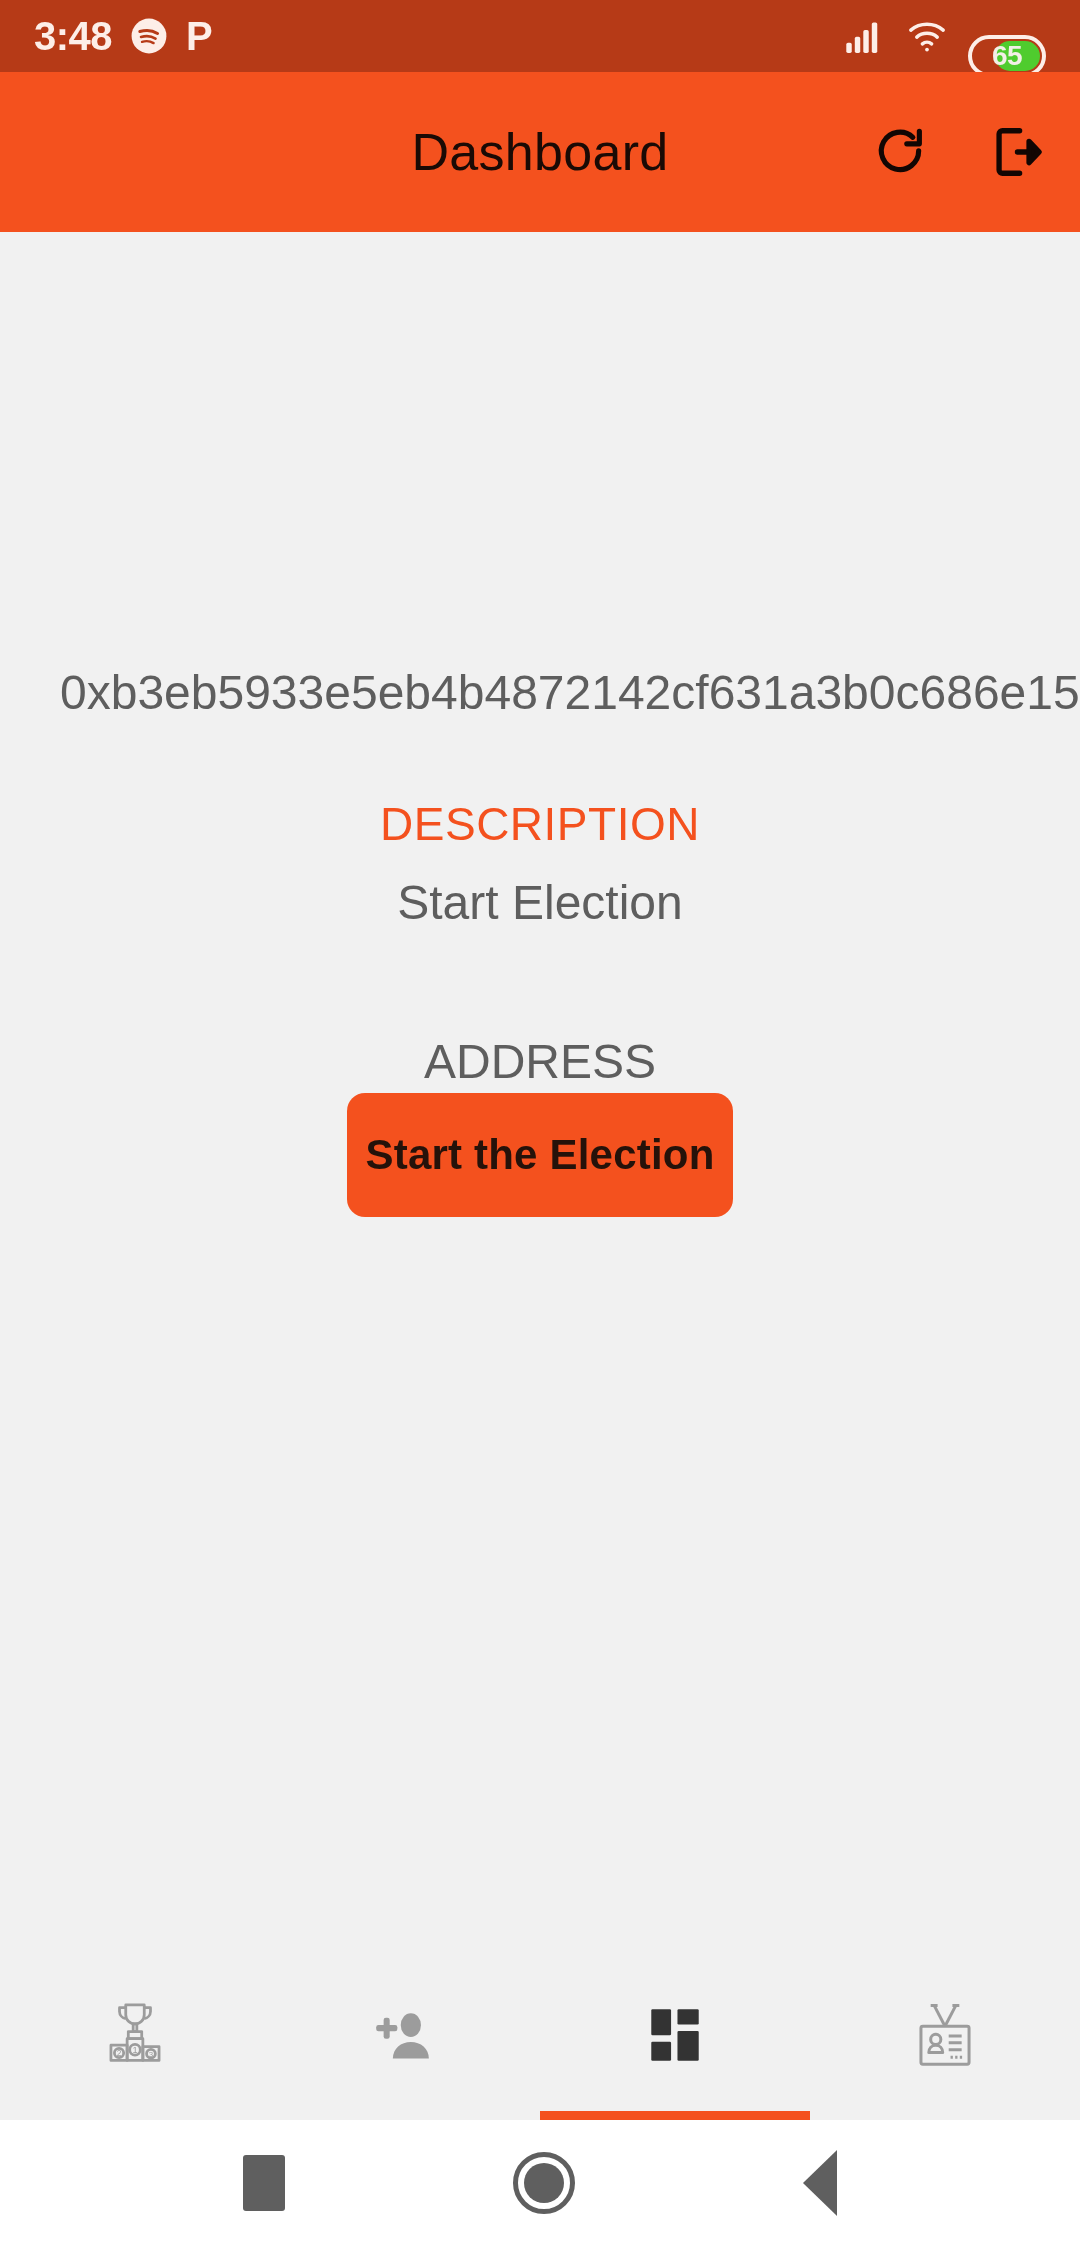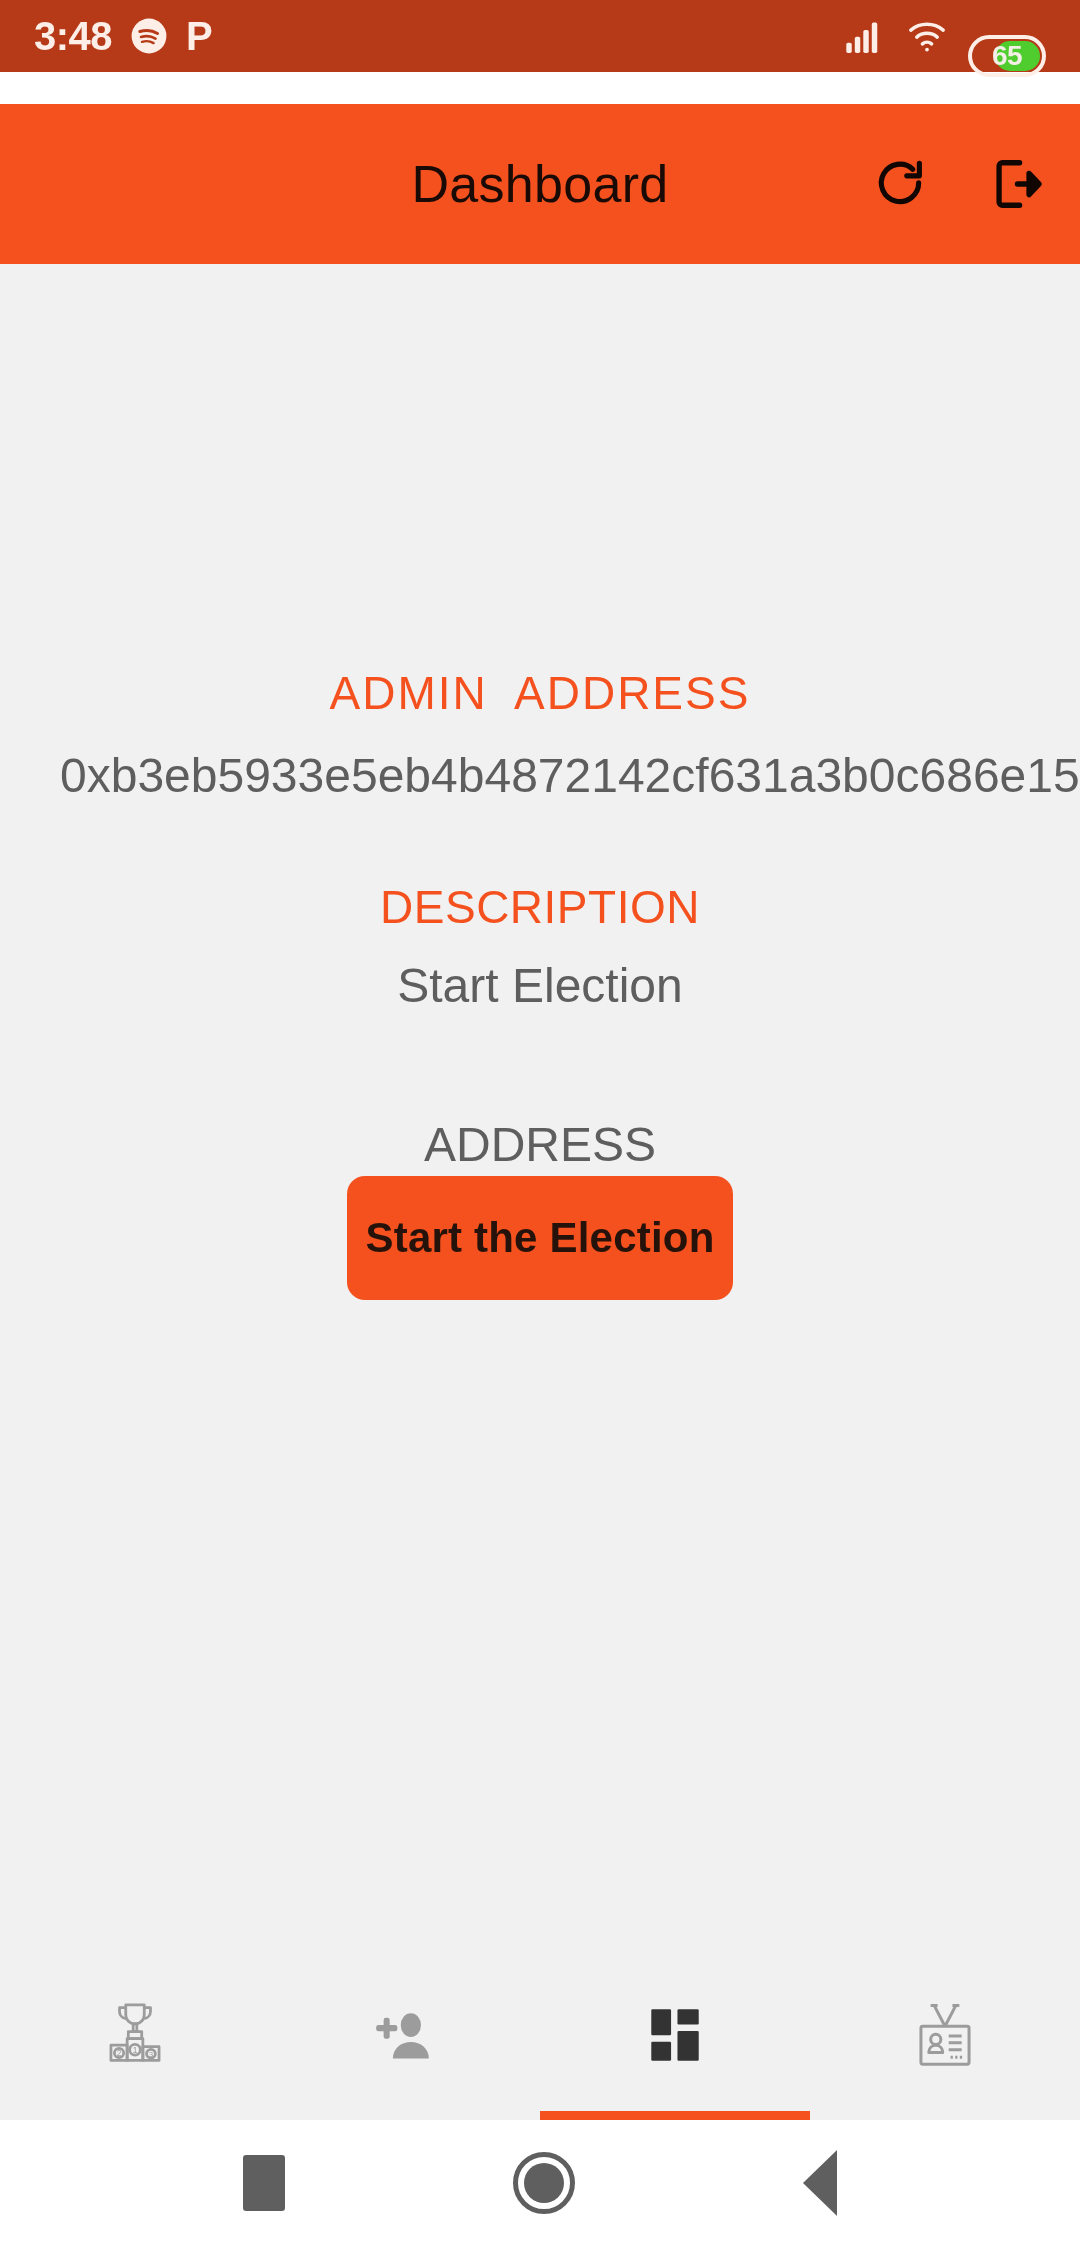--- a/index.html
+++ b/index.html
@@ -38,21 +38,21 @@
     background:#4fcc2e; border-radius:18px;
   }
   .battery-num {
     position:relative; z-index:2; width:100%; text-align:center;
     font-size:28px; font-weight:700; color:#f3efe6; letter-spacing:-0.5px;
   }
 
   
   .app-bar {
     height:160px; background:#f4511e; flex:0 0 auto;
-    display:flex; align-items:center; position:relative; padding:0 30px;margin-top:32px;
+    display:flex; align-items:center; position:relative; padding:0 30px;
   }
   .app-title {
     position:absolute; left:0; right:0; text-align:center;
     font-size:52px; font-weight:400; color:#1a0a05; letter-spacing:0.3px;
     pointer-events:none;
   }
   .app-actions { margin-left:auto; display:flex; align-items:center; gap:48px; z-index:2; }
   .app-icon-btn { width:68px; height:68px; display:flex; align-items:center; justify-content:center; }
 
   
@@ -166,21 +166,20 @@
         <svg width="58" height="58" viewBox="0 0 24 24" fill="none" stroke="#120603" stroke-width="2.2" stroke-linecap="round" stroke-linejoin="round">
           <path d="M13.5 3.2H6.4A1.4 1.4 0 0 0 5 4.6v14.8a1.4 1.4 0 0 0 1.4 1.4h7.1"></path>
           <path d="M12.6 12h8.4"></path>
           <path d="M17.4 7.6 21.6 12l-4.2 4.4z" fill="#120603"></path>
         </svg>
       </div>
     </div>
   </div>
 
   <div class="content">
-    <div class="field-label label-admin">ADMIN  ADDRESS</div>
     <div class="gap-a"></div>
     <div class="field-value">0xb3eb5933e5eb4b4872142cf631a3b0c686e15216</div>
 
     <div class="gap-b"></div>
     <div class="field-label">DESCRIPTION</div>
     <div class="gap-c"></div>
     <div class="field-value">Start Election</div>
 
     <div class="gap-b"></div>
     <div class="gap-c"></div>

